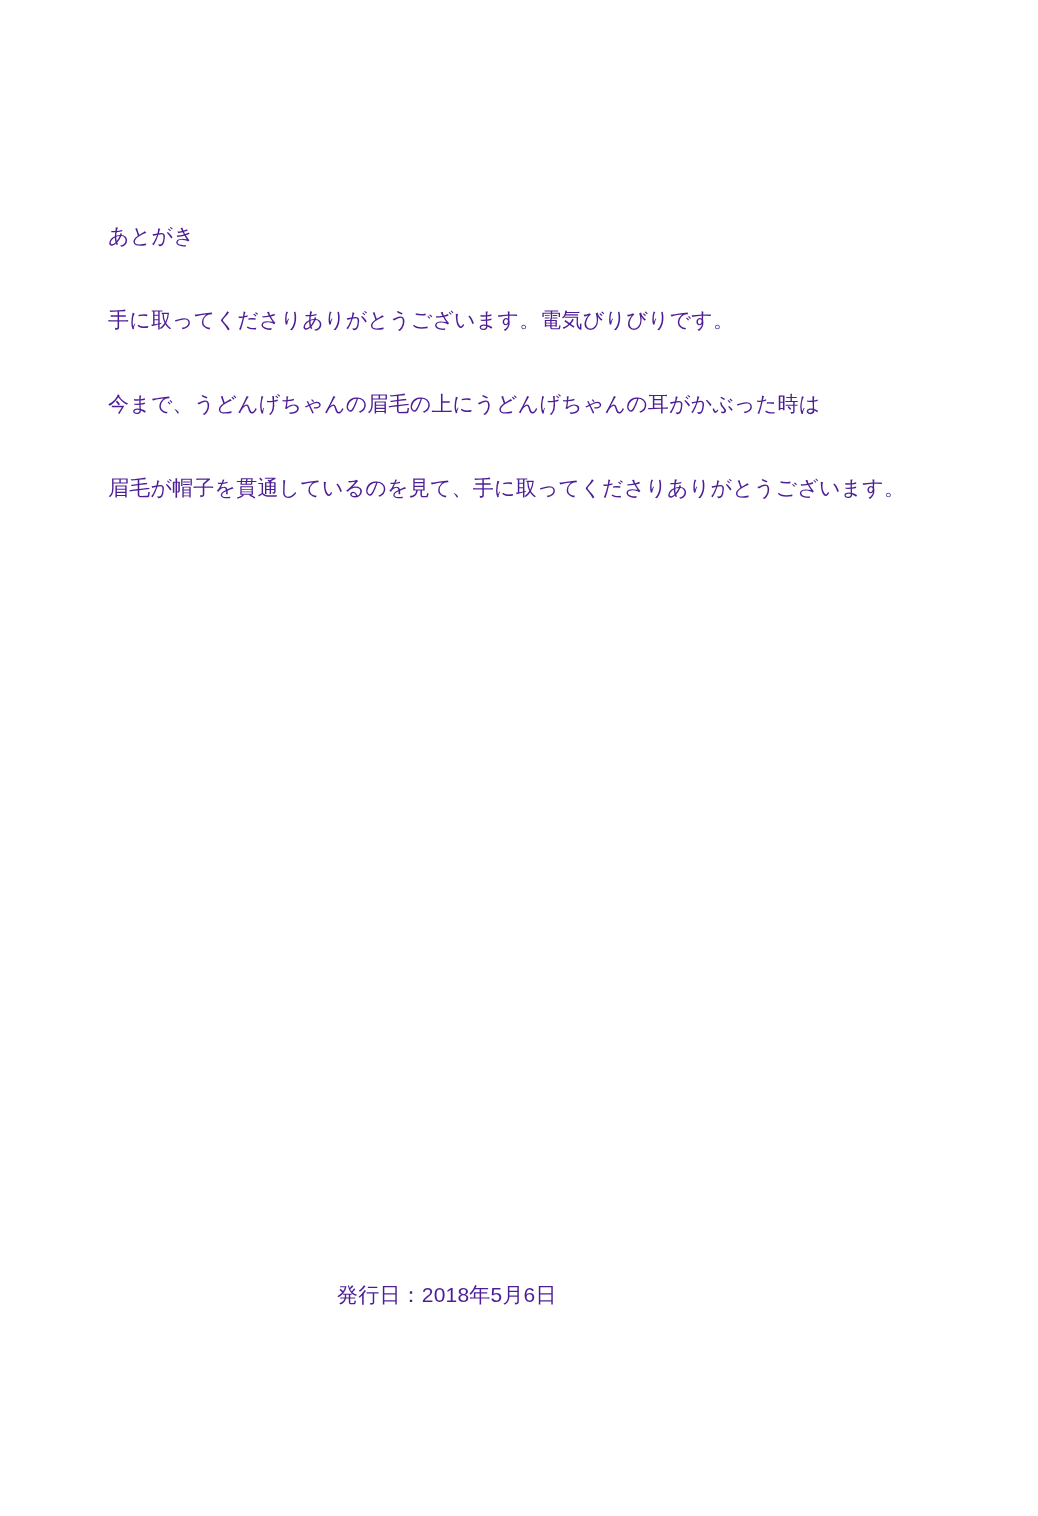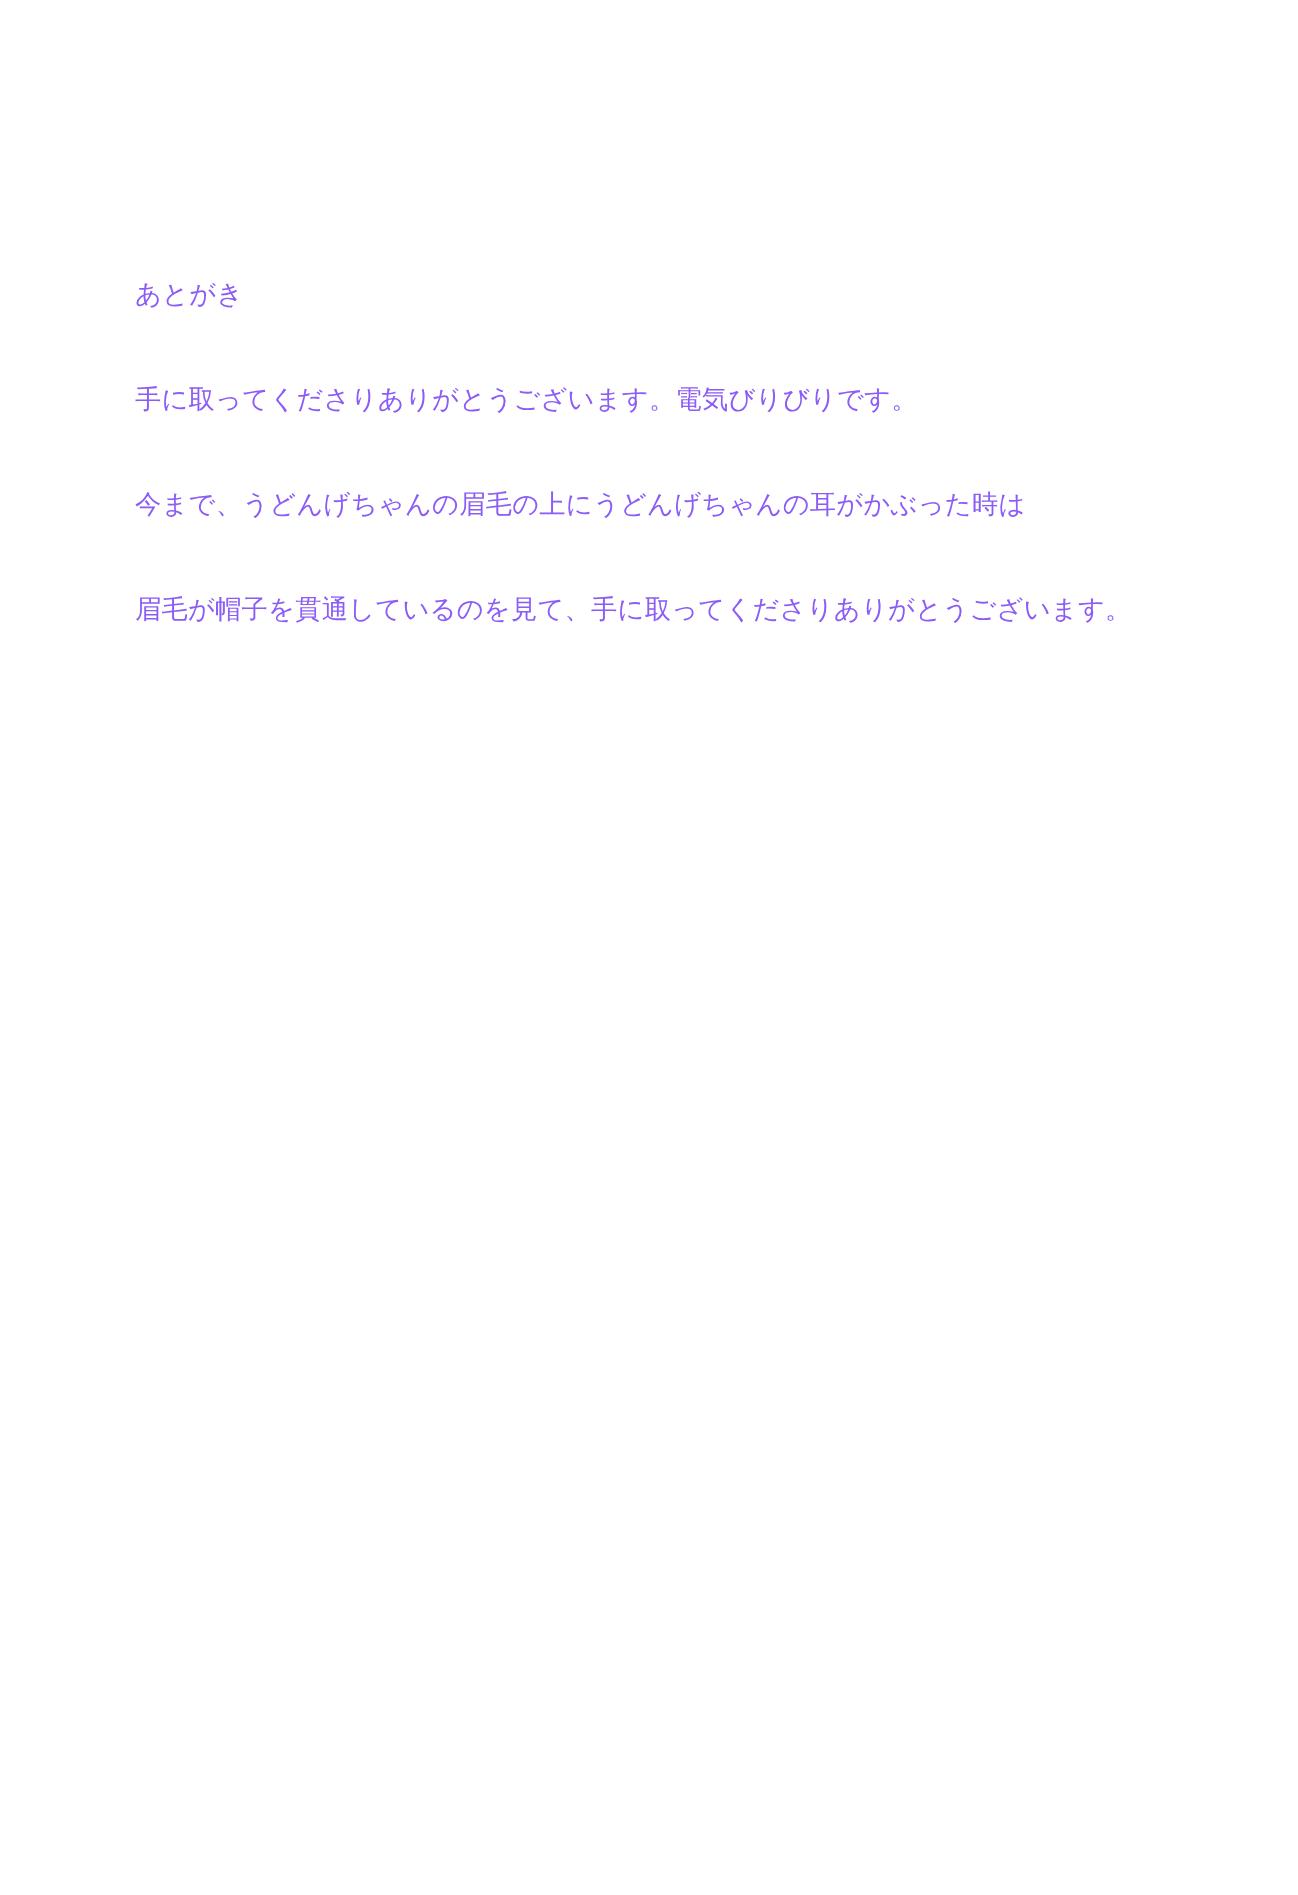--- a/index.html
+++ b/index.html
@@ -7,21 +7,21 @@
     padding: 0;
     background: #ffffff;
   }
   .page {
     position: relative;
     width: 903px;
     height: 1516px;
     background: #ffffff;
     overflow: hidden;
     font-family: "Liberation Sans", sans-serif;
-    color: #8b5cf6;
+    color: #4c1d95;
   }
   .afterword {
     position: absolute;
     left: 108px;
     top: 166px;
     font-size: 21px;
     line-height: 28px;
     letter-spacing: 0.2px;
     white-space: pre;
   }
@@ -44,19 +44,20 @@
 <div class="page">
 
   <section class="afterword">
     <div class="text-line">あとがき</div>
     <div class="text-line">手に取ってくださりありがとうございます。電気びりびりです。</div>
     <div class="text-line">今まで、うどんげちゃんの眉毛の上にうどんげちゃんの耳がかぶった時は</div>
     <div class="text-line">眉毛が帽子を貫通しているのを見て、手に取ってくださりありがとうございます。</div>
   </section>
 
   <section class="colophon">
+    <div class="text-line">発行日：2018年5月6日</div>
     
     
     
     
   </section>
 
 </div>
 
 </body></html>

